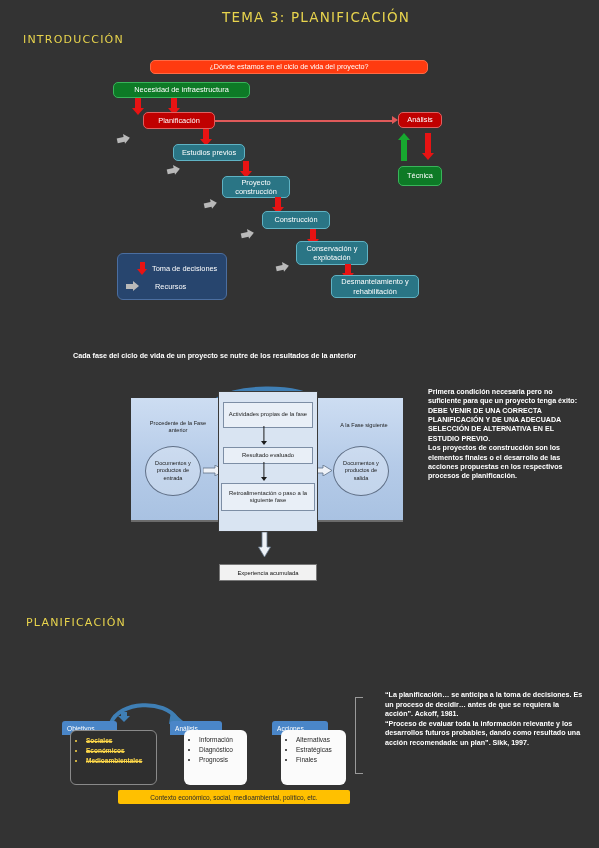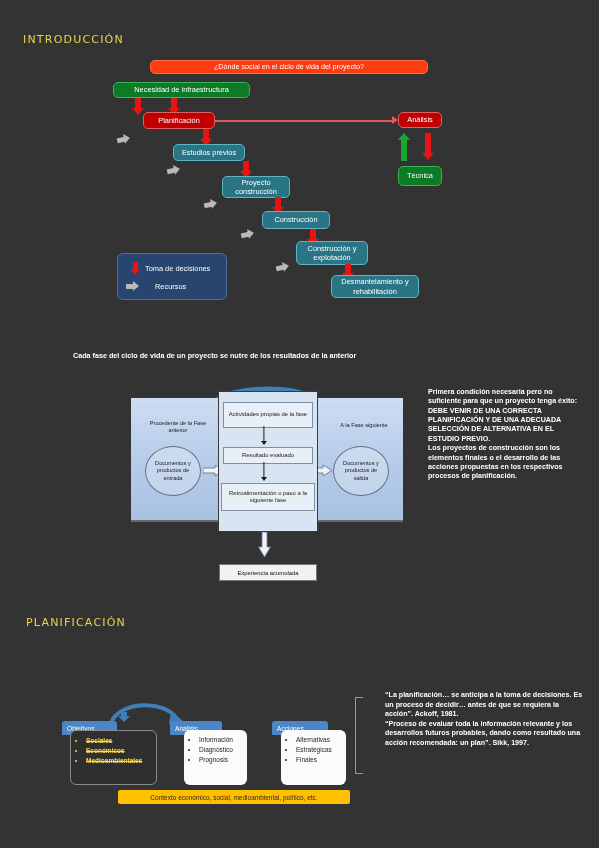--- a/index.html
+++ b/index.html
@@ -150,24 +150,25 @@
   #bracket{
     position:absolute;left:355px;top:697px;width:7px;height:75px;
     border:1px solid #9a9a9a;border-right:none;
   }
 </style>
 </head>
 <body>
 
 <div class="stage">
 
+  <div class="abs hand" id="title">TEMA 3: PLANIFICACIÓN</div>
   <div class="abs hand" id="introLabel">INTRODUCCIÓN</div>
   <div class="abs hand" id="planLabel">PLANIFICACIÓN</div>
 
-  <div class="node n-orange" style="left:150px;top:60px;width:278px;height:14px;font-size:7.2px;">¿Dónde social en el ciclo de vida del proyecto?</div>
+  <div class="node n-orange" style="left:150px;top:60px;width:278px;height:14px;font-size:7.2px;">¿Dónde estamos en el ciclo de vida del proyecto?</div>
 
   <div class="node n-green" style="left:113px;top:82px;width:137px;height:16px;">Necesidad  de infraestructura</div>
 
   <div class="arrowDown" style="left:131px;top:98px;width:14px;height:17px;">
     <div class="shaft redShaft" style="height:11px;"></div>
       <div class="head redHead" style="top:10px;"></div>
   </div>
   <div class="arrowDown" style="left:167px;top:98px;width:14px;height:17px;">
     <div class="shaft redShaft" style="height:11px;"></div>
       <div class="head redHead" style="top:10px;"></div>
@@ -197,21 +198,21 @@
       <div class="head redHead" style="top:10px;"></div>
   </div>
 
   <div class="node n-teal" style="left:262px;top:211px;width:68px;height:18px;">Construcción</div>
 
   <div class="arrowDown" style="left:306px;top:229px;width:14px;height:17px;">
     <div class="shaft redShaft" style="height:11px;"></div>
       <div class="head redHead" style="top:10px;"></div>
   </div>
 
-  <div class="node n-teal" style="left:296px;top:241px;width:72px;height:24px;">Construcción y explotación</div>
+  <div class="node n-teal" style="left:296px;top:241px;width:72px;height:24px;">Conservación y explotación</div>
 
   <div class="arrowDown" style="left:341px;top:264px;width:14px;height:16px;">
     <div class="shaft redShaft" style="height:10px;"></div>
       <div class="head redHead" style="top:9px;"></div>
   </div>
 
   <div class="node n-teal" style="left:331px;top:275px;width:88px;height:23px;">Desmantelamiento y rehabilitación</div>
 
   <div class="node n-red" style="left:398px;top:112px;width:44px;height:16px;">Análisis</div>
 
@@ -241,21 +242,21 @@
   <div class="resArrow" style="left:241px;top:229px;transform:rotate(-12deg);">
       <div class="rs"></div>
       <div class="rh"></div>
     </div>
   <div class="resArrow" style="left:276px;top:262px;transform:rotate(-12deg);">
       <div class="rs"></div>
       <div class="rh"></div>
     </div>
 
   <div id="legend">
-    <div class="legRow" style="left:12px;top:8px;">
+    <div class="legRow" style="left:19px;top:8px;">
       <span style="display:inline-block;position:relative;width:11px;height:13px;">
         <span style="position:absolute;left:3px;top:0;width:5px;height:8px;background:#e81313;display:block;"></span>
         <span style="position:absolute;left:0;top:7px;width:0;height:0;border-left:5.5px solid transparent;border-right:5.5px solid transparent;border-top:6px solid #e81313;display:block;"></span>
       </span>
       <span>Toma de decisiones</span>
     </div>
     <div class="legRow" style="left:8px;top:27px;gap:16px;">
       <span style="display:inline-block;position:relative;width:13px;height:10px;">
         <span style="position:absolute;left:0;top:3px;width:8px;height:5px;background:#b9b9b9;display:block;"></span>
         <span style="position:absolute;left:7px;top:0;width:0;height:0;border-top:5px solid transparent;border-bottom:5px solid transparent;border-left:6px solid #b9b9b9;display:block;"></span>

